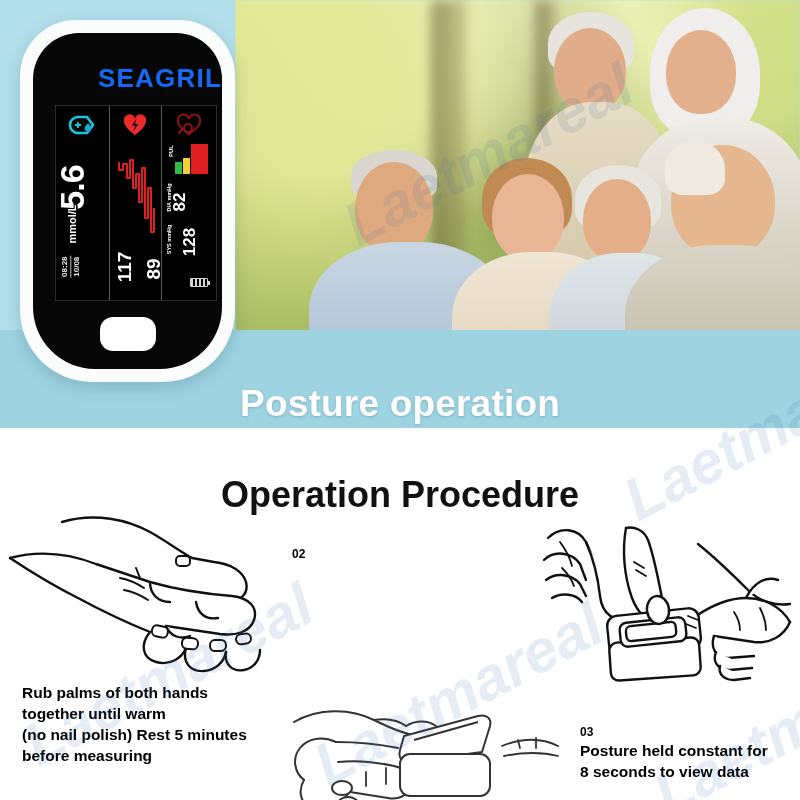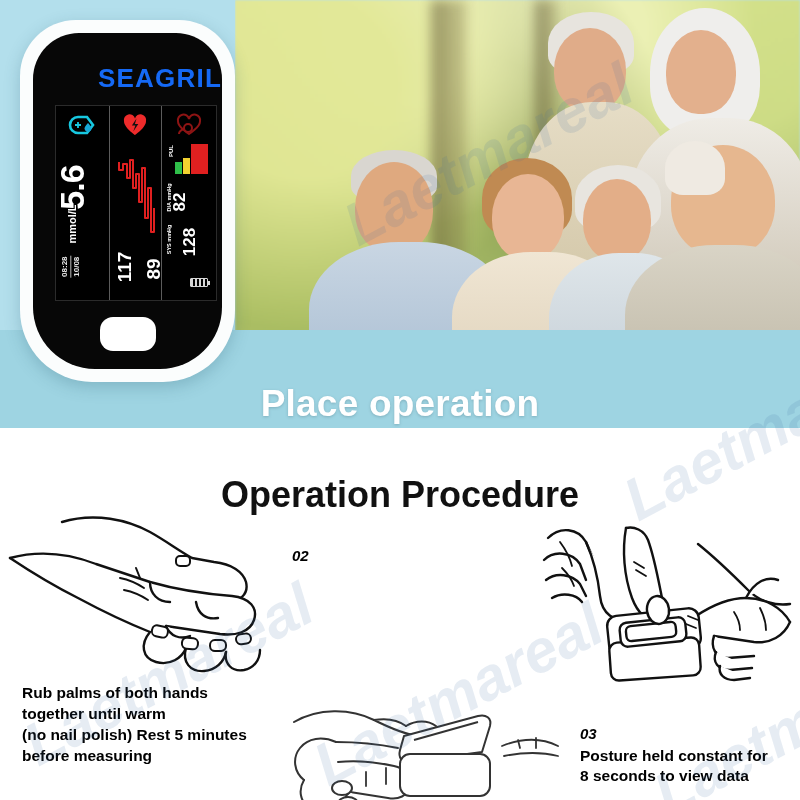--- a/index.html
+++ b/index.html
@@ -141,21 +141,21 @@
     width:56px; height:34px; background:#fff; border-radius:13px;
   }
 
   
   #bottom-section { position:absolute; left:0; top:428px; width:800px; height:372px; background:#fff;margin-top:40px; }
   #op-title {
     position:absolute; left:0; top:6px; width:800px; text-align:center;
     font-size:36px; font-weight:bold; color:#111;
   }
 
-  .step-num { font-size:15px; font-weight:bold; color:#000; line-height:1.5;font-style:italic; }
+  .step-num { font-size:12px; font-weight:bold; color:#000; line-height:1.5; }
   .step-text { font-size:15.5px; font-weight:bold; color:#000; line-height:1.35; white-space:pre-line; }
 
   #step01 { position:absolute; left:22px; top:215px; width:270px; }
   #step02 { position:absolute; left:292px; top:77px; width:265px; }
   #step03 { position:absolute; left:580px; top:255px; width:215px; }
 
   #art01 { position:absolute; left:0px;  top:48px;  width:292px; height:175px; }
   #art02 { position:absolute; left:538px; top:52px;  width:262px; height:175px; }
   #art03 { position:absolute; left:278px; top:222px; width:285px; height:150px; }
 
@@ -213,21 +213,21 @@
 
     <div class="person" style="left:400px; top:145px; width:175px; height:245px;">
       <div class="head" style="left:36px; top:0; width:104px; height:112px; background:#e6b78f;"></div>
       <div class="hair" style="left:30px; top:-4px; width:60px; height:54px; background:#efeae2;"></div>
       <div class="body-sh" style="left:-10px; top:100px; width:200px; height:155px; background:linear-gradient(180deg,#d9d4c6,#bdb6a4);"></div>
     </div>
   </div>
 
   <div id="band"></div>
   <div id="band-grad"></div>
-  <div id="simple-operation">Place operation</div>
+  <div id="simple-operation">Posture operation</div>
 
   <div id="device-wrap">
     <div id="device-shell"></div>
     <div id="device-body">
       <div id="brand">SEAGRIL</div>
 
       <div id="screen">
 
         <div class="panel p1">
           <div class="icon-box">

